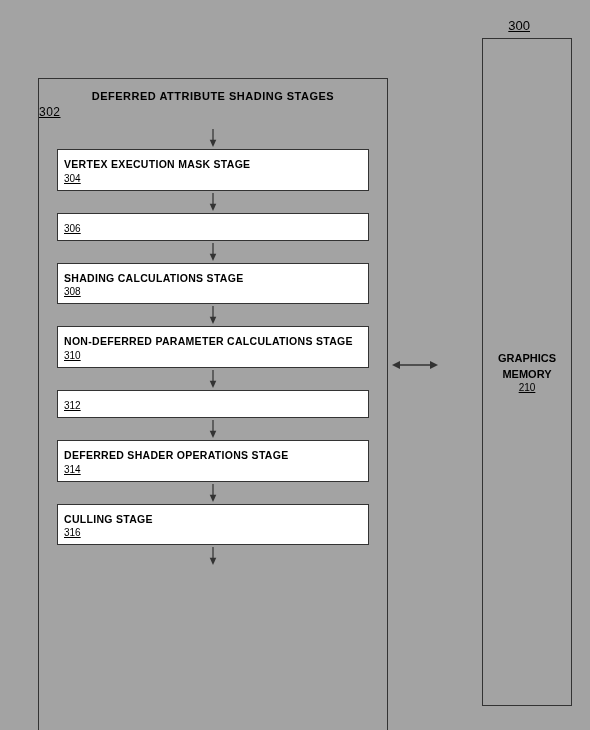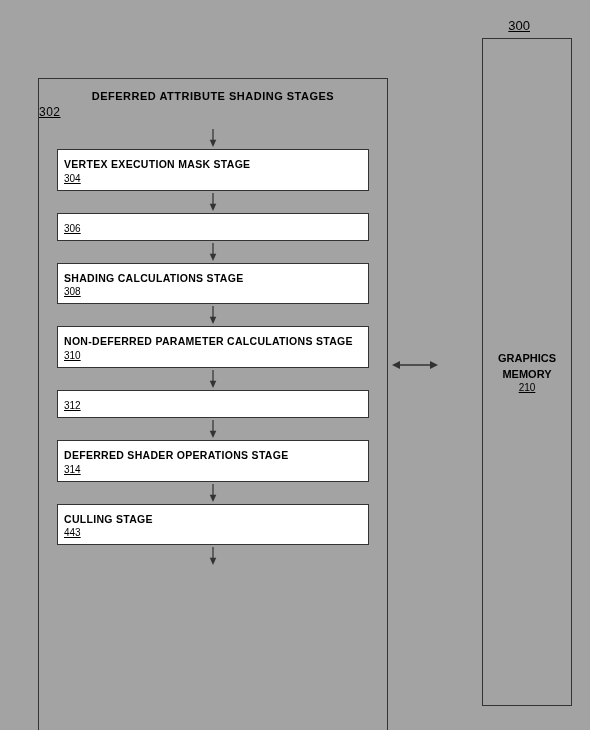--- a/index.html
+++ b/index.html
@@ -221,21 +221,21 @@
           <span class="stage-number">314</span>
         </div>
         <div class="arrow">
           <svg class="arrow-svg" viewBox="0 0 14 22" xmlns="http://www.w3.org/2000/svg">
       <line x1="7" y1="0" x2="7" y2="15" stroke="#333" stroke-width="1.5"></line>
       <polygon points="7,22 3,13 11,13" fill="#333"></polygon>
     </svg>
         </div>
         <div class="stage-box">
           <span class="stage-label">CULLING STAGE</span>
-          <span class="stage-number">443</span>
+          <span class="stage-number">316</span>
         </div>
         <div class="arrow">
           <svg class="arrow-svg" viewBox="0 0 14 22" xmlns="http://www.w3.org/2000/svg">
       <line x1="7" y1="0" x2="7" y2="15" stroke="#333" stroke-width="1.5"></line>
       <polygon points="7,22 3,13 11,13" fill="#333"></polygon>
     </svg>
         </div>
       </div>
   </div>
 

